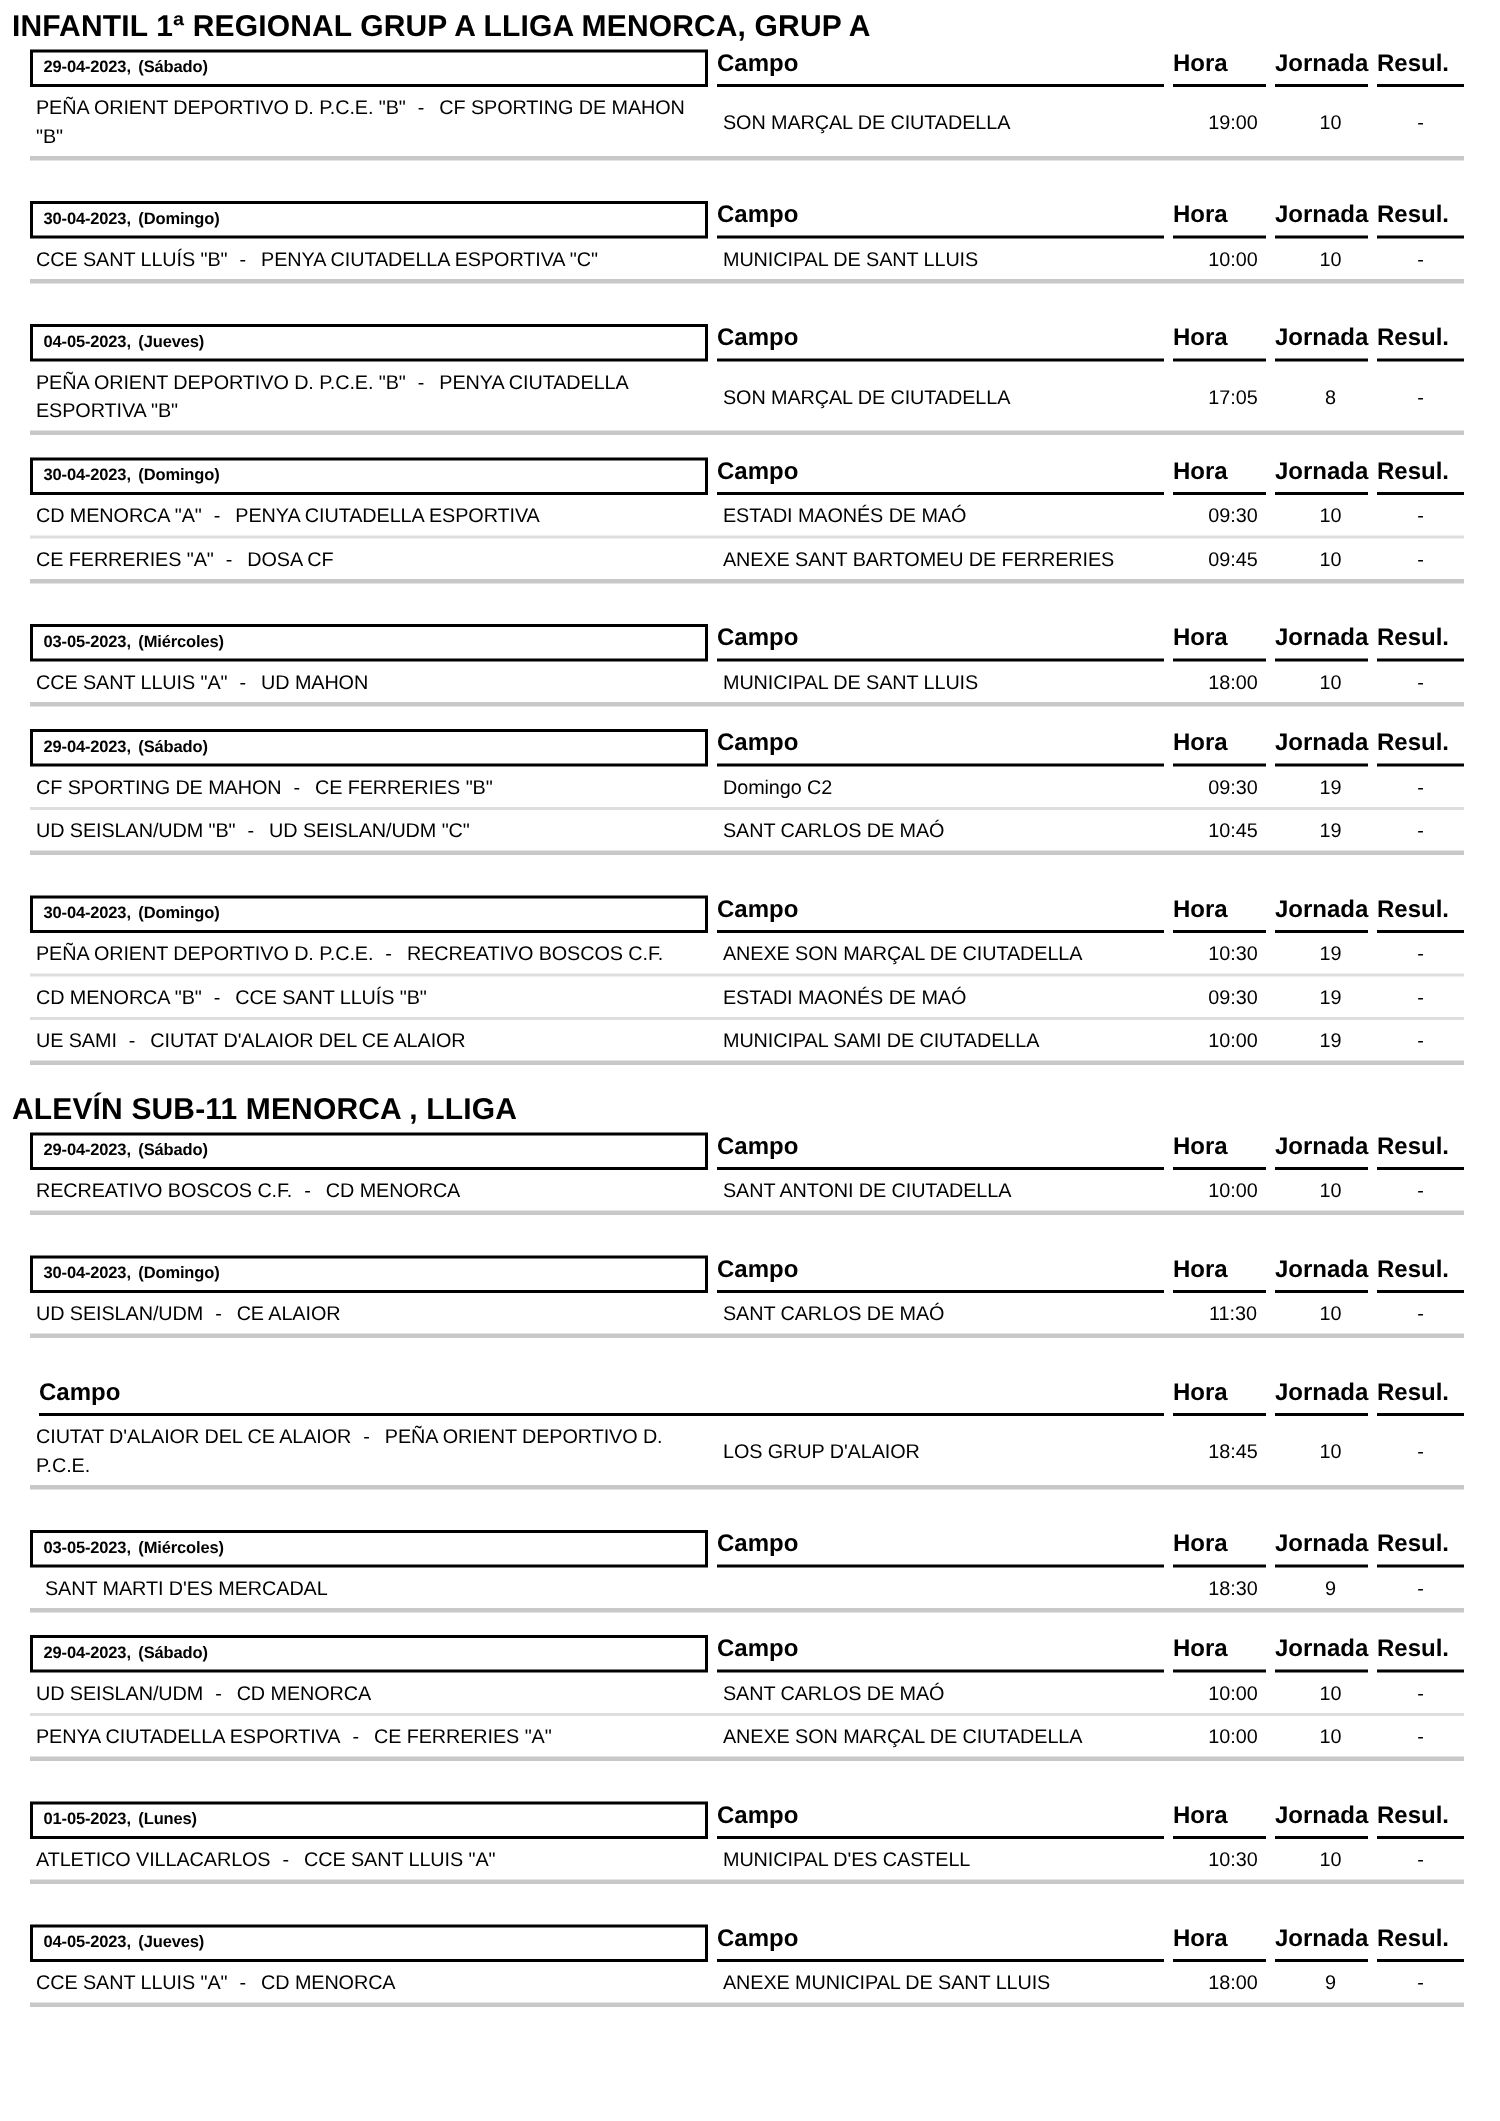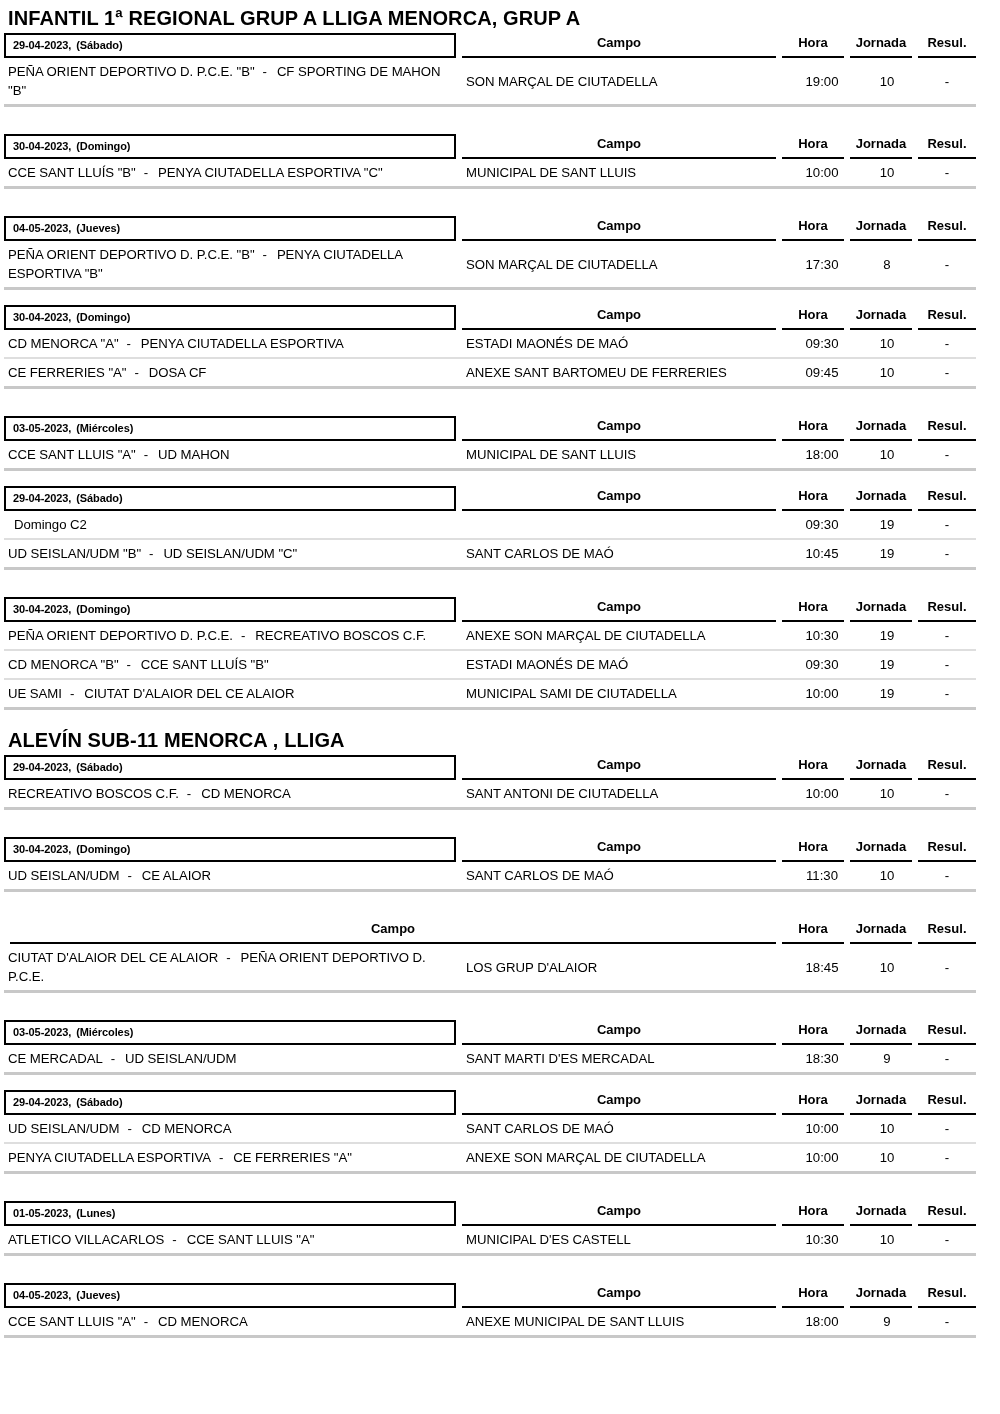--- a/index.html
+++ b/index.html
@@ -30,21 +30,21 @@
     line-height: 20px;
     white-space: nowrap;
   }
   .comp-block {
     margin-bottom: 12px;
   }
   .comp-block.first .comp-title { padding-top: 2px; }
 
   
   .date-block {
-    margin: 0 0 26px 0;
+    margin: 0 0 26px 16px;
     border-bottom: 3px solid #c8c8c8;
     padding-bottom: 0;
   }
   .date-block:last-child { margin-bottom: 14px; }
 
   
   .block-head {
     display: flex;
     align-items: flex-end;
     height: 26px;
@@ -60,23 +60,23 @@
     font-size: 11px;
     font-weight: bold;
     letter-spacing: -0.1px;
     white-space: nowrap;
     background: #ffffff;
   }
   .date-box .dow { padding-left: 5px; }
 
   .head-cell {
     box-sizing: border-box;
-    font-size: 13px;
+    font-size: 16px;
     font-weight: bold;
-    text-align: center;
+    text-align: left;
     height: 25px;
     line-height: 19px;
     border-bottom: 2px solid #000000;
     margin-left: 6px;
     white-space: nowrap;
   }
   .h-campo   { flex: 1 1 auto; }
   .h-hora    { width: 62px;  min-width: 62px; }
   .h-jornada { width: 62px;  min-width: 62px; }
   .h-resul   { width: 58px;  min-width: 58px; }
@@ -161,21 +161,21 @@
         <div class="block-head">
           <div class="date-box"><span>04-05-2023,</span><span class="dow">(Jueves)</span></div>
           <div class="head-cell h-campo">Campo</div>
           <div class="head-cell h-hora">Hora</div>
           <div class="head-cell h-jornada">Jornada</div>
           <div class="head-cell h-resul">Resul.</div>
         </div>
         <div class="match-row">
           <div class="c-match"><span>PEÑA ORIENT DEPORTIVO D. P.C.E. "B"</span><span class="sep">-</span><span>PENYA CIUTADELLA ESPORTIVA "B"</span></div>
           <div class="c-venue">SON MARÇAL DE CIUTADELLA</div>
-          <div class="c-hora">17:30</div>
+          <div class="c-hora">17:05</div>
           <div class="c-jornada">8</div>
           <div class="c-resul">-</div>
         </div>
       </div>
     </div>
     <div class="comp-block">
       <div class="date-block">
         <div class="block-head">
           <div class="date-box"><span>30-04-2023,</span><span class="dow">(Domingo)</span></div>
           <div class="head-cell h-campo">Campo</div>
@@ -218,20 +218,21 @@
     <div class="comp-block">
       <div class="date-block">
         <div class="block-head">
           <div class="date-box"><span>29-04-2023,</span><span class="dow">(Sábado)</span></div>
           <div class="head-cell h-campo">Campo</div>
           <div class="head-cell h-hora">Hora</div>
           <div class="head-cell h-jornada">Jornada</div>
           <div class="head-cell h-resul">Resul.</div>
         </div>
         <div class="match-row">
+          <div class="c-match"><span>CF SPORTING DE MAHON</span><span class="sep">-</span><span>CE FERRERIES "B"</span></div>
           <div class="c-venue">Domingo C2</div>
           <div class="c-hora">09:30</div>
           <div class="c-jornada">19</div>
           <div class="c-resul">-</div>
         </div>
         <div class="match-row">
           <div class="c-match"><span>UD SEISLAN/UDM "B"</span><span class="sep">-</span><span>UD SEISLAN/UDM "C"</span></div>
           <div class="c-venue">SANT CARLOS DE MAÓ</div>
           <div class="c-hora">10:45</div>
           <div class="c-jornada">19</div>
@@ -320,21 +321,20 @@
       </div>
       <div class="date-block">
         <div class="block-head">
           <div class="date-box"><span>03-05-2023,</span><span class="dow">(Miércoles)</span></div>
           <div class="head-cell h-campo">Campo</div>
           <div class="head-cell h-hora">Hora</div>
           <div class="head-cell h-jornada">Jornada</div>
           <div class="head-cell h-resul">Resul.</div>
         </div>
         <div class="match-row">
-          <div class="c-match"><span>CE MERCADAL</span><span class="sep">-</span><span>UD SEISLAN/UDM</span></div>
           <div class="c-venue">SANT MARTI D'ES MERCADAL</div>
           <div class="c-hora">18:30</div>
           <div class="c-jornada">9</div>
           <div class="c-resul">-</div>
         </div>
       </div>
     </div>
     <div class="comp-block">
       <div class="date-block">
         <div class="block-head">

